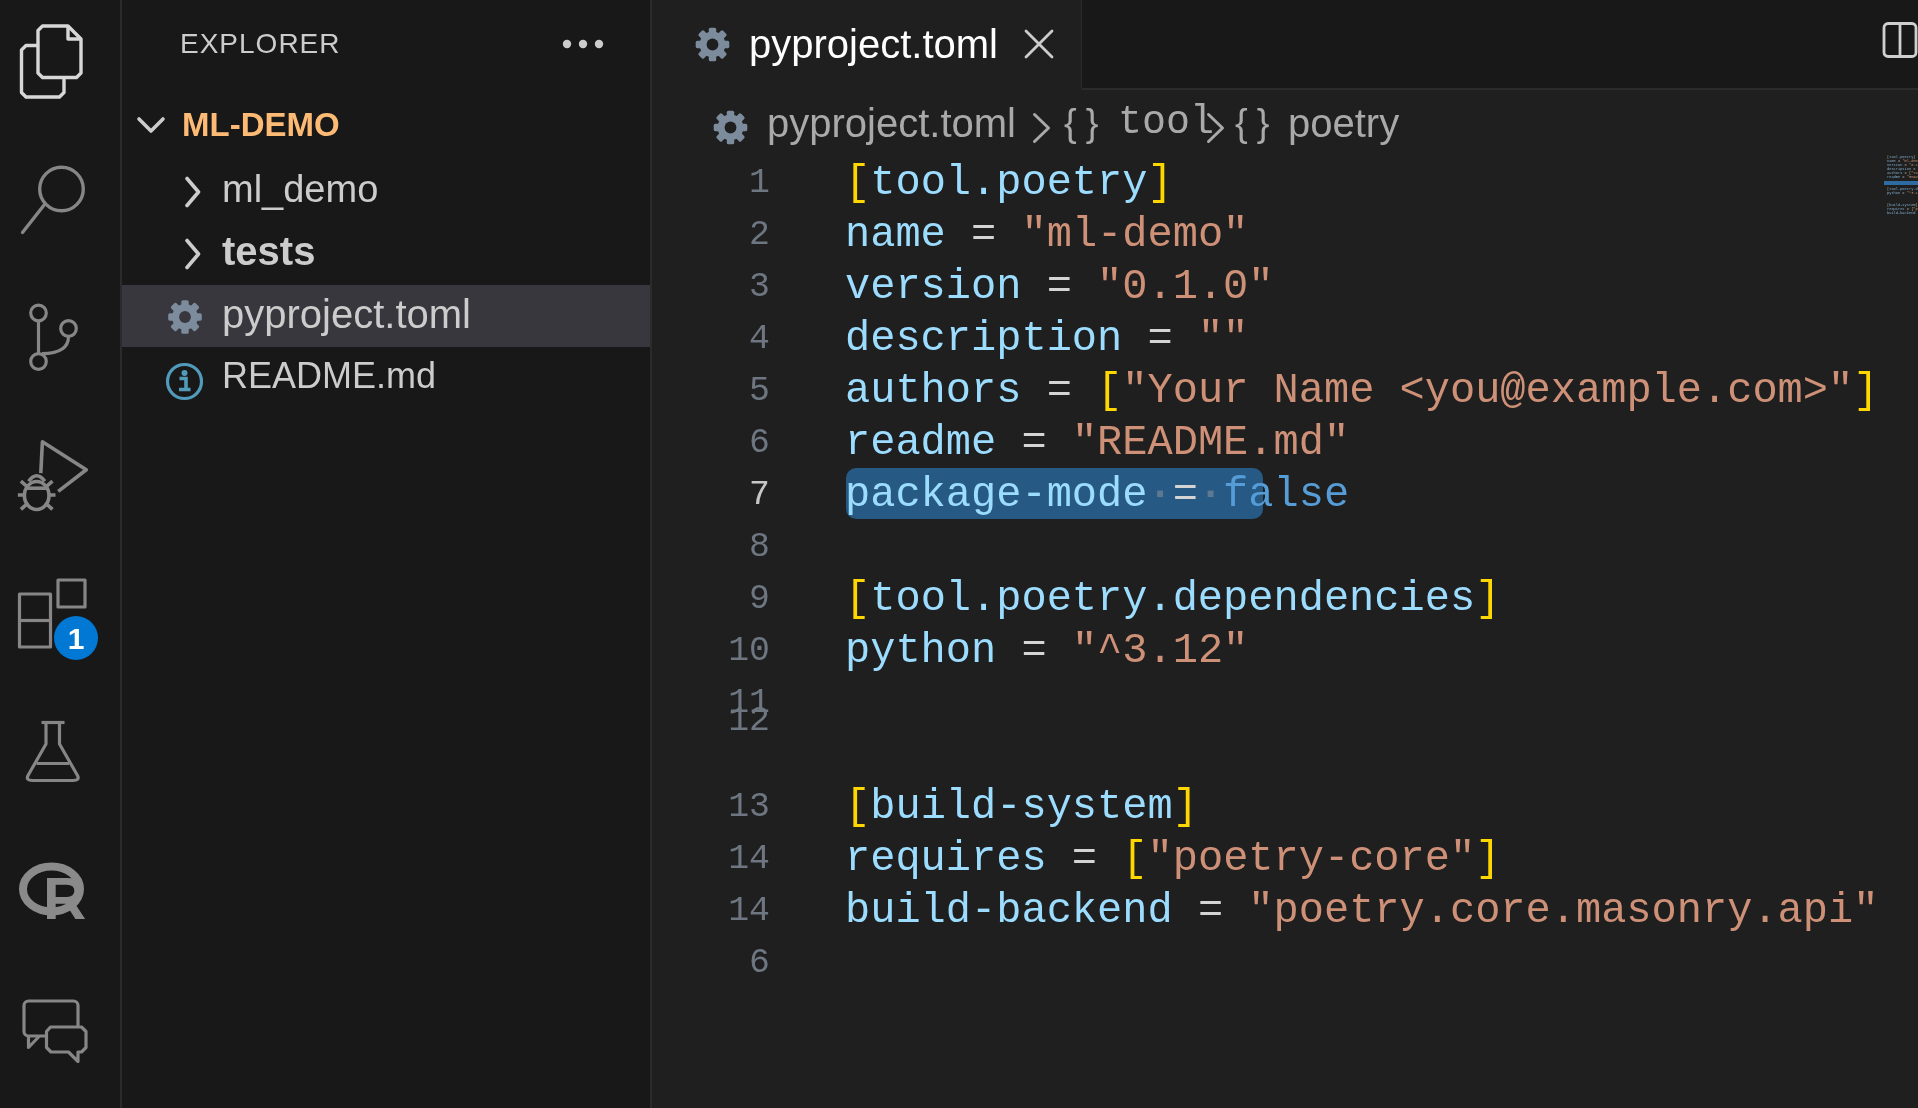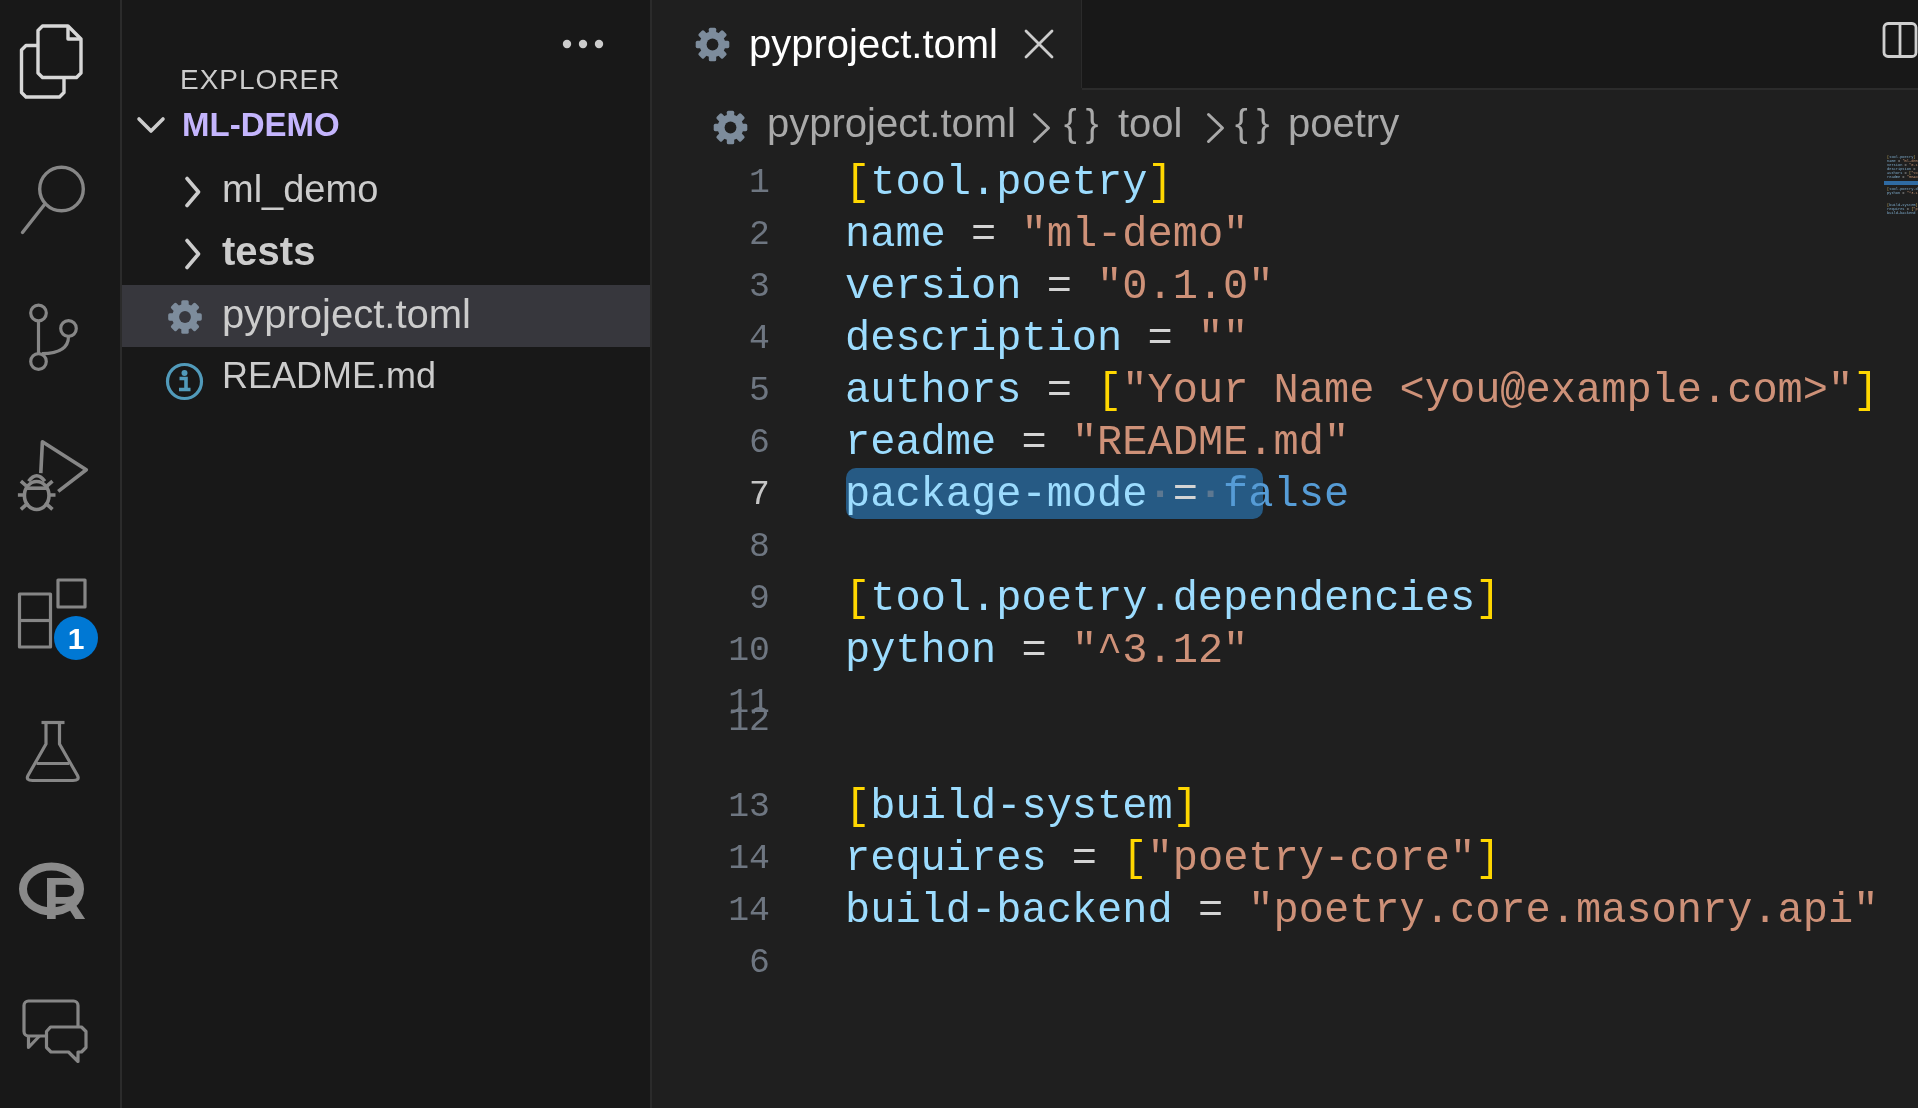--- a/index.html
+++ b/index.html
@@ -72,21 +72,21 @@
     </g>
     <circle cx="0" cy="0" r="12.9"></circle>
     <circle cx="0" cy="0" r="5.9" fill="#1f1f1f"></circle>
   </g>
 </svg>
 <div class="abs" style="left:767px;top:90px;height:66px;line-height:66px;font-size:40px;color:#a9a9a9;">pyproject.toml</div>
 <svg class="abs" style="left:1030px;top:112px" width="22" height="32" viewBox="0 0 22 32">
   <path d="M4.5 2.5 L18.5 16 L4.5 29.5" stroke="#a9a9a9" stroke-width="3" fill="none" stroke-linecap="round" stroke-linejoin="round"></path>
 </svg>
 <div class="abs" style="left:1064px;top:90px;height:66px;line-height:66px;font-size:38px;color:#a9a9a9;letter-spacing:9px;">{}</div>
-<div class="abs" style="left:1118px;top:90px;height:66px;line-height:66px;font-size:40px;color:#a9a9a9;">tool</div>
+<div class="abs" style="left:1118px;top:90px;height:66px;line-height:66px;font-size:40px;color:#a9a9a9;font-family:Liberation Mono, monospace;">tool</div>
 <svg class="abs" style="left:1204px;top:112px" width="22" height="32" viewBox="0 0 22 32">
   <path d="M4.5 2.5 L18.5 16 L4.5 29.5" stroke="#a9a9a9" stroke-width="3" fill="none" stroke-linecap="round" stroke-linejoin="round"></path>
 </svg>
 <div class="abs" style="left:1235px;top:90px;height:66px;line-height:66px;font-size:38px;color:#a9a9a9;letter-spacing:9px;">{}</div>
 <div class="abs" style="left:1288px;top:90px;height:66px;line-height:66px;font-size:40px;color:#a9a9a9;">poetry</div>
 
 <div class="abs" style="left:846px;top:468px;width:417px;height:51px;background:#265a84;border-radius:10px;"></div>
 
 <div class="lnum" style="top:154px">1</div>
 <div class="lnum" style="top:206px">2</div>
@@ -131,33 +131,33 @@
     <text x="0" y="392"><tspan fill="#7fadce">python</tspan><tspan fill="#9a9a9a"> = </tspan><tspan fill="#bd8e6e">"^3.12"</tspan></text>
     <text x="0" y="352"><tspan fill="#c8b060">[</tspan><tspan fill="#7fadce">tool.poetry.dependencies</tspan><tspan fill="#c8b060">]</tspan></text>
     <text x="0" y="512"><tspan fill="#c8b060">[</tspan><tspan fill="#7fadce">build-system</tspan><tspan fill="#c8b060">]</tspan></text>
     <text x="0" y="552"><tspan fill="#7fadce">requires</tspan><tspan fill="#9a9a9a"> = </tspan><tspan fill="#c8b060">[</tspan><tspan fill="#bd8e6e">"poetry-core"</tspan></text>
     <text x="0" y="592"><tspan fill="#7fadce">build-backend</tspan><tspan fill="#9a9a9a"> = </tspan><tspan fill="#bd8e6e">"poetry.c</tspan></text>
   </g>
 </svg>
 
 <div class="abs" style="left:120px;top:0;width:532px;height:1108px;background:#181818"></div>
 
-<div class="abs" style="left:180px;top:0;height:88px;line-height:88px;font-size:28px;letter-spacing:1px;color:#cccccc;margin-top:36px;">EXPLORER</div>
+<div class="abs" style="left:180px;top:0;height:88px;line-height:88px;font-size:28px;letter-spacing:1px;color:#cccccc;">EXPLORER</div>
 <svg class="abs" style="left:558px;top:36px" width="50" height="16" viewBox="0 0 50 16">
   <circle cx="9" cy="8" r="4.2" fill="#cccccc"></circle>
   <circle cx="25" cy="8" r="4.2" fill="#cccccc"></circle>
   <circle cx="41" cy="8" r="4.2" fill="#cccccc"></circle>
 </svg>
 
 <div class="abs" style="left:120px;top:285px;width:532px;height:62px;background:#37373d"></div>
 
 <svg class="abs" style="left:135px;top:112px" width="32" height="26" viewBox="0 0 32 26">
   <path d="M4 7 L16 19 L28 7" stroke="#cccccc" stroke-width="3.6" fill="none" stroke-linecap="round" stroke-linejoin="round"></path>
 </svg>
-<div class="abs" style="left:182px;top:97px;height:56px;line-height:56px;font-size:33px;font-weight:bold;color:#c4b5fd;">ML-DEMO</div>
+<div class="abs" style="left:182px;top:97px;height:56px;line-height:56px;font-size:33px;font-weight:bold;color:#fdba74;">ML-DEMO</div>
 
 <svg class="abs" style="left:183px;top:176px" width="18" height="32" viewBox="0 0 18 32">
   <path d="M4 2.5 L15.5 16 L4 29.5" stroke="#cccccc" stroke-width="3.6" fill="none" stroke-linecap="round" stroke-linejoin="round"></path>
 </svg>
 <div class="lbl" style="top:160px;font-size:38px;">ml_demo</div>
 
 <svg class="abs" style="left:183px;top:238px" width="18" height="32" viewBox="0 0 18 32">
   <path d="M4 2.5 L15.5 16 L4 29.5" stroke="#cccccc" stroke-width="3.6" fill="none" stroke-linecap="round" stroke-linejoin="round"></path>
 </svg>
 <div class="lbl" style="top:222px;font-size:40px;font-weight:bold;">tests</div>

